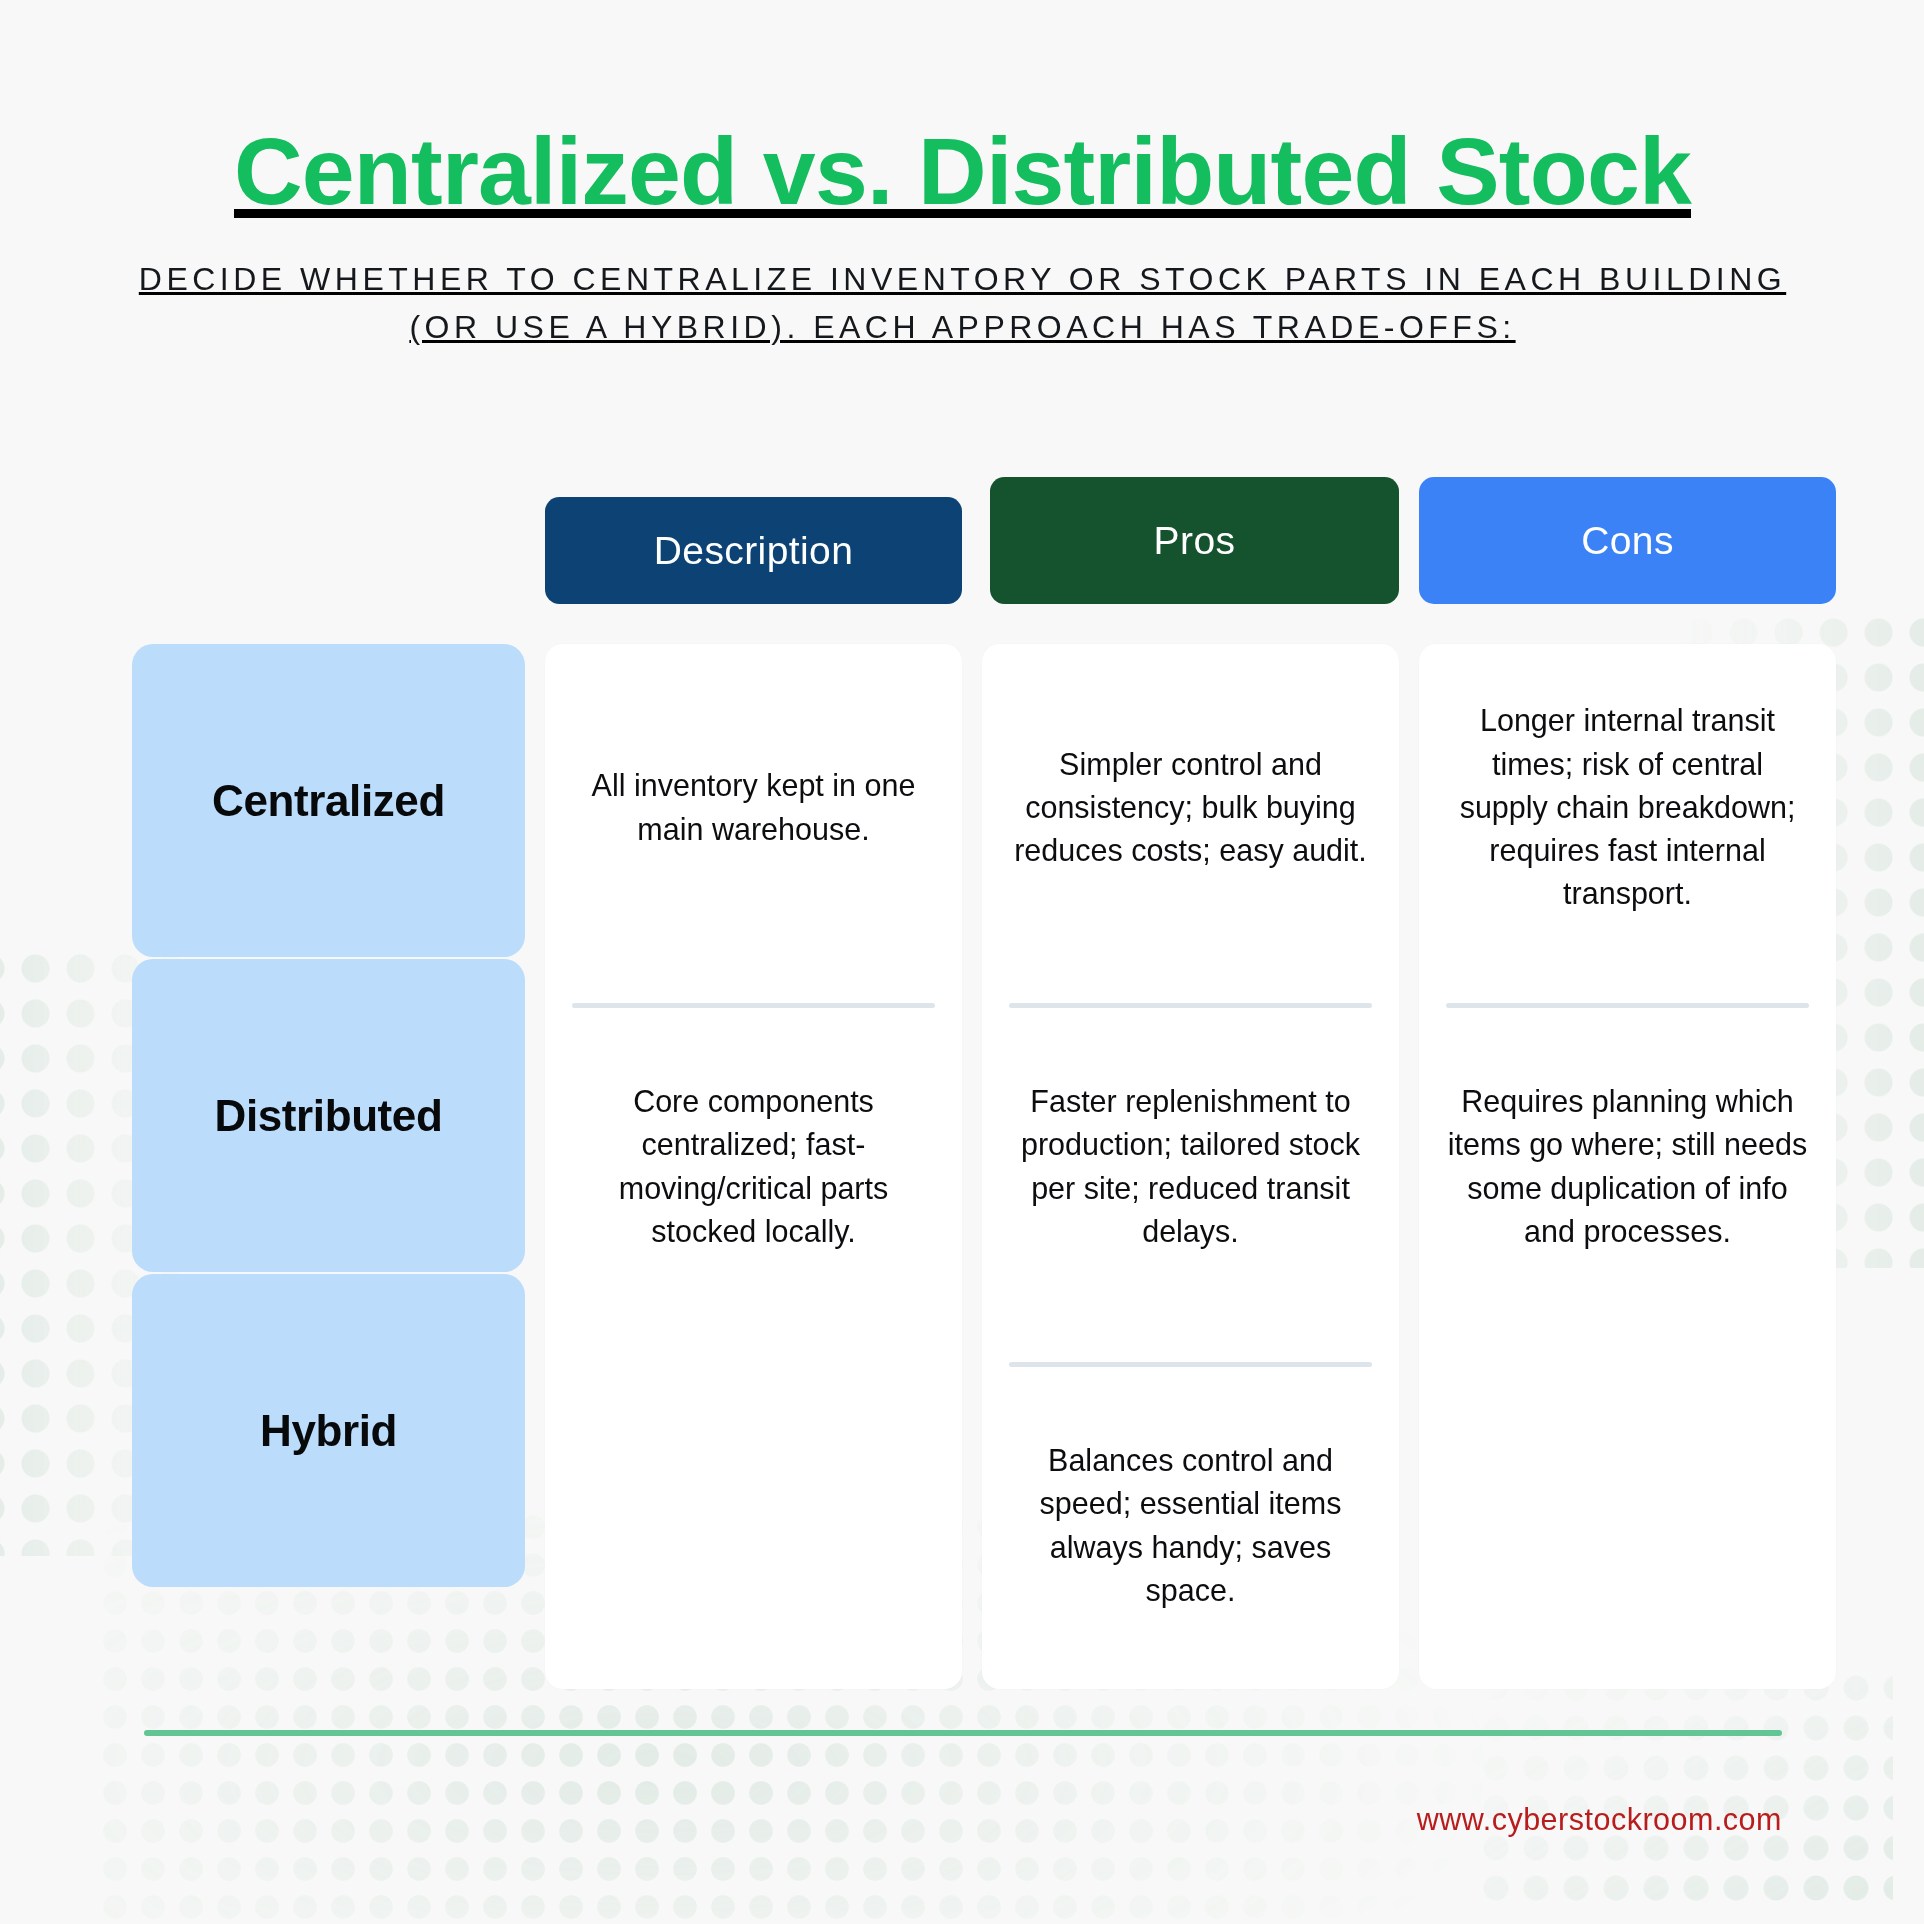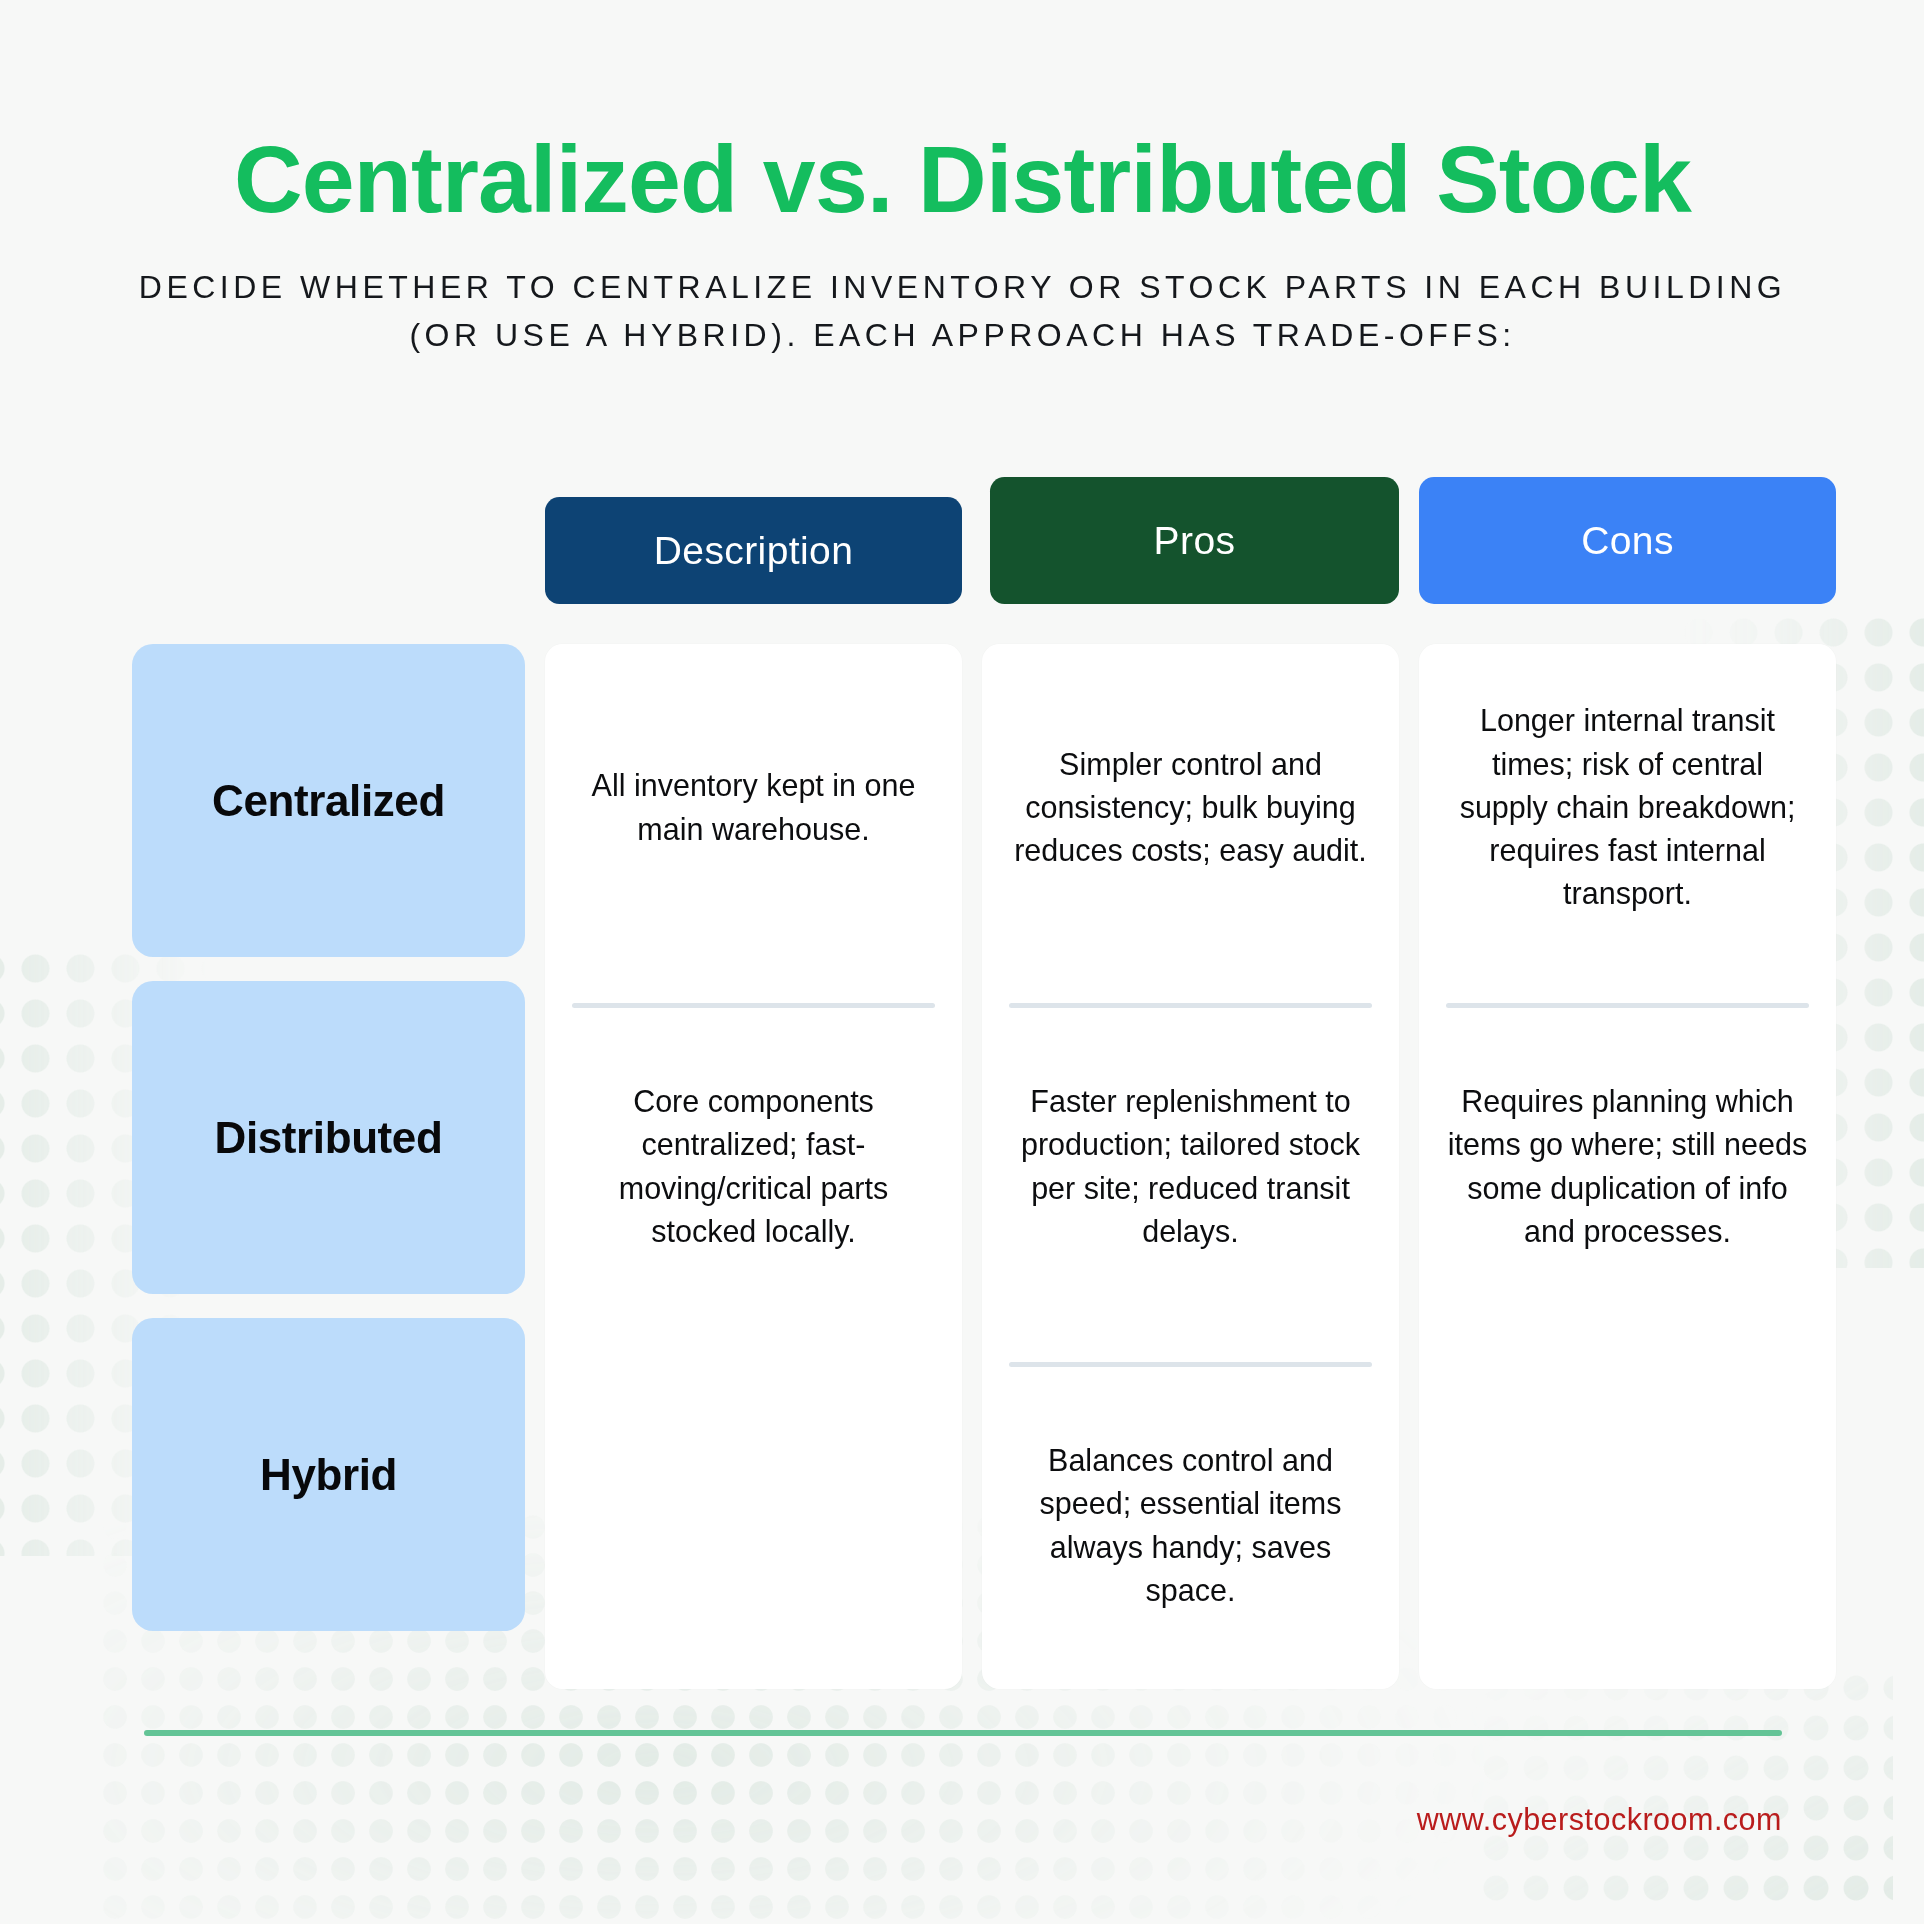--- a/index.html
+++ b/index.html
@@ -48,21 +48,21 @@
   }
   .dots-bottom-right {
     right: 32px; bottom: 16px;
     width: 417px; height: 241px;
     background-size: 40px 40px;
     -webkit-mask-image: linear-gradient(to top left, #000 0%, rgba(0,0,0,.2) 65%, transparent 100%);
     mask-image: linear-gradient(to top left, #000 0%, rgba(0,0,0,.2) 65%, transparent 100%);
   }
 
   
-  .header { position: absolute; left: 0; top: 8px; width: 1925px; }
+  .header { position: absolute; left: 0; top: 0; width: 1925px; text-decoration: underline; }
 
   .title {
     text-align: center;
     color: #14bd5e;
     font-size: 95px;
     font-weight: 700;
     letter-spacing: -0.8px;
     line-height: 1.08;
     margin-top: 120px;
     font-family: "Liberation Sans", sans-serif;
@@ -109,21 +109,21 @@
   .pill-pros { background: #14532d; margin-left: 8px; }
   .pill-cons { background: #3b82f6; border-radius: 15px; }
 
   .body-row {
     display: grid;
     grid-template-columns: 417px 417px 417px 417px;
     column-gap: 20px;
     margin-top: 40px;
   }
 
-  .label-col { display: flex; flex-direction: column; row-gap: 24px; margin-left: 24px; }
+  .label-col { display: flex; flex-direction: column; row-gap: 2px; margin-left: 24px; }
   .label-card {
     height: 313px;
     background: #bcdcfb;
     border-radius: 21px;
     display: flex;
     align-items: center;
     justify-content: center;
     color: #08090b;
     font-size: 44px;
     font-weight: 700;

